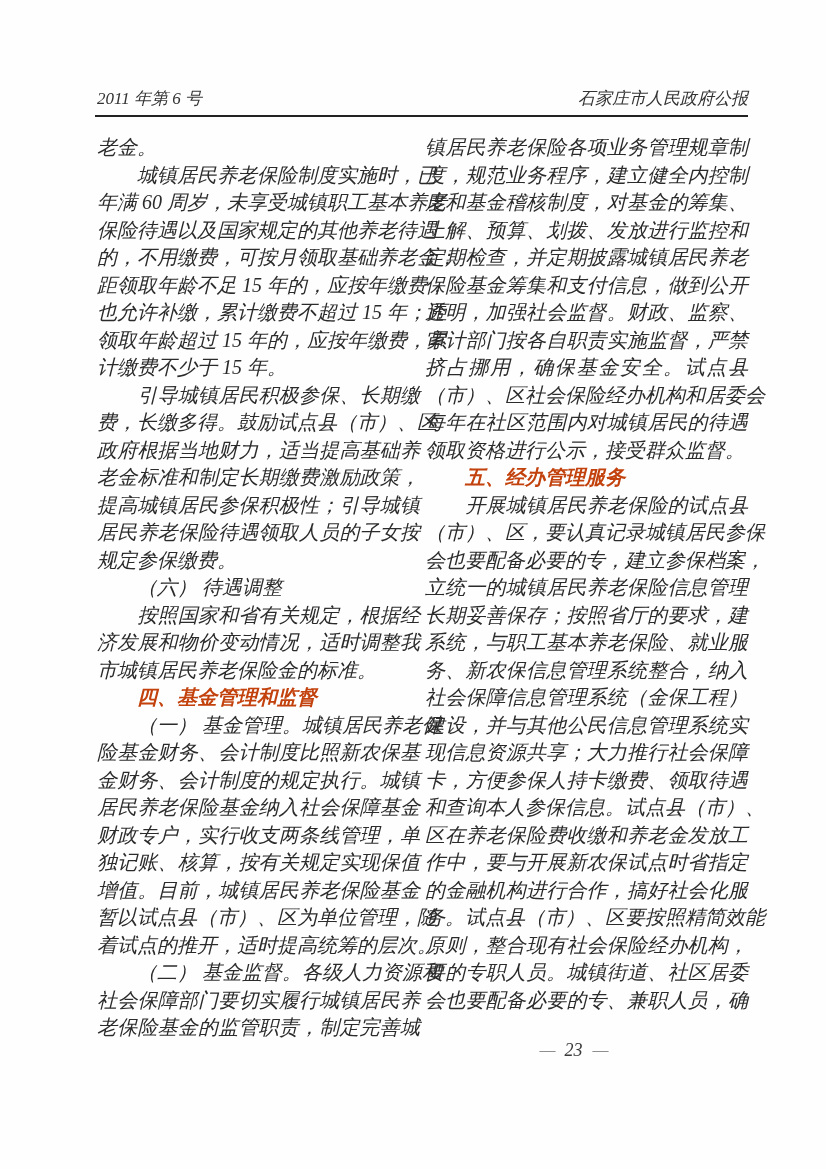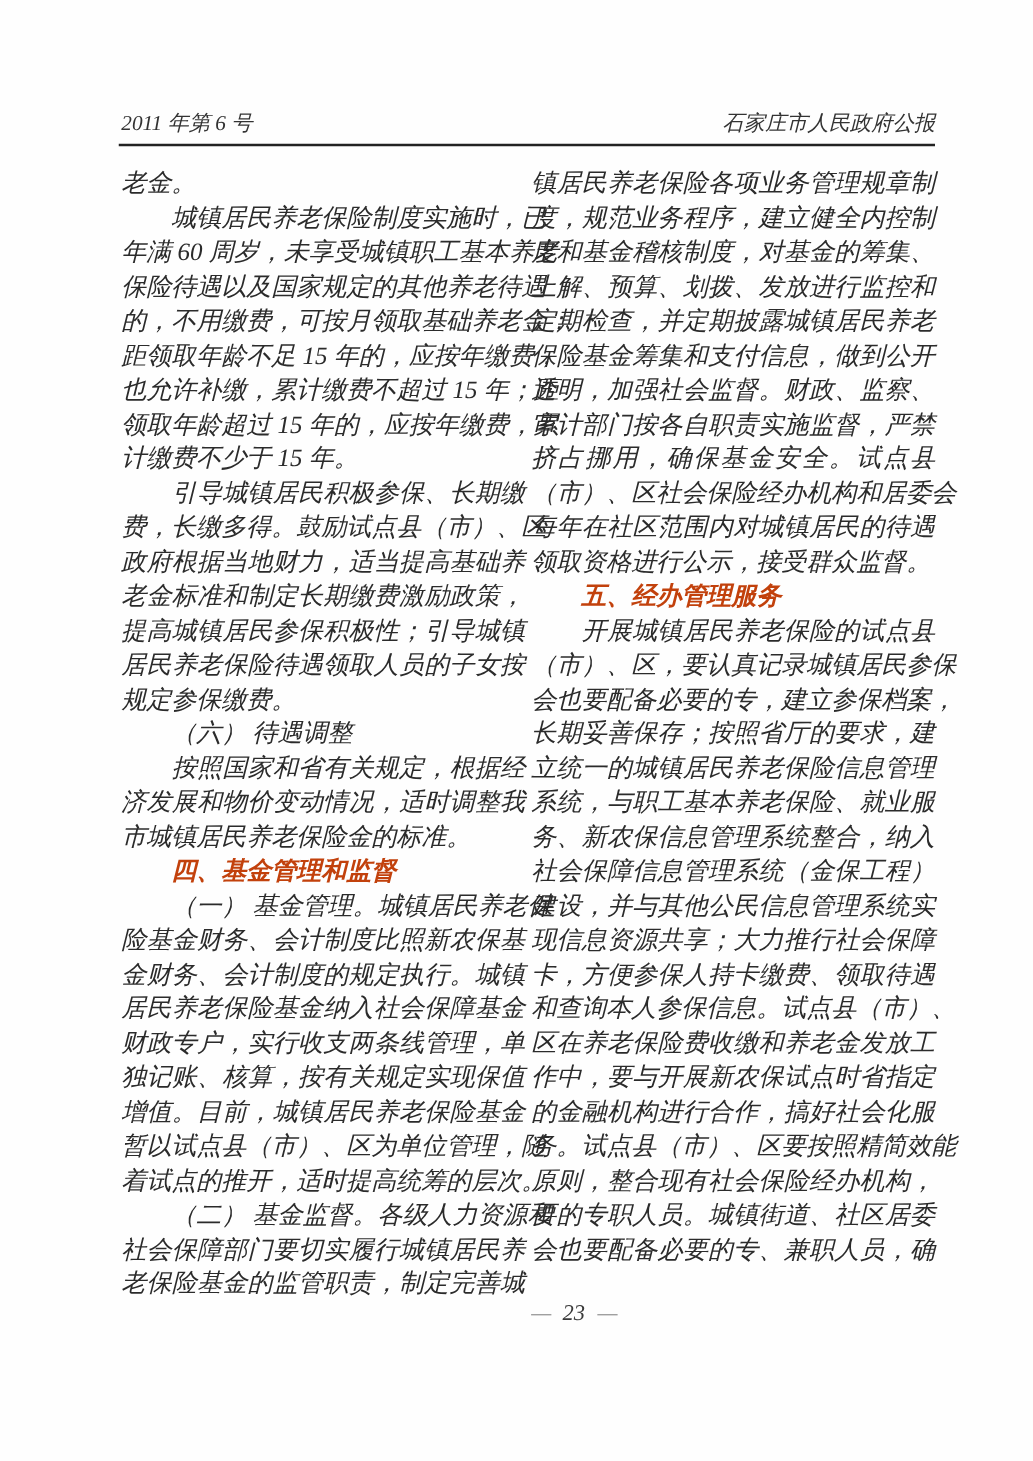--- a/index.html
+++ b/index.html
@@ -68,21 +68,21 @@
     font-family: "Liberation Sans", "DejaVu Sans", sans-serif;
     font-weight: bold;
     color: #c2410c;
   }
   
   .page-footer {
     position: absolute;
     top: 1040px;
     left: 425px;
     width: 323px;
-    text-align: left;
+    text-align: center;
     padding-right: 26px;
     box-sizing: border-box;
     font-size: 18px;
   }
   .page-footer .dash { color: #8a8a8a; letter-spacing: -1px; }
   .page-footer .num  { color: #3a3a3a; padding: 0 10px; font-family: "Liberation Serif", serif; }
 </style>
 </head>
 <body>
 
@@ -141,22 +141,22 @@
         <div class="line">透明，加强社会监督。财政、监察、</div>
         <div class="line">审计部门按各自职责实施监督，严禁</div>
         <div class="line">挤占挪用，确保基金安全。试点县</div>
         <div class="line">（市）、区社会保险经办机构和居委会</div>
         <div class="line">每年在社区范围内对城镇居民的待遇</div>
         <div class="line end">领取资格进行公示，接受群众监督。</div>
         <div class="line heading end">　　五、经办管理服务</div>
         <div class="line">　　开展城镇居民养老保险的试点县</div>
         <div class="line">（市）、区，要认真记录城镇居民参保</div>
         <div class="line">会也要配备必要的专，建立参保档案，</div>
+        <div class="line">立统一的城镇居民养老保险信息管理</div>
         <div class="line">长期妥善保存；按照省厅的要求，建</div>
-        <div class="line">立统一的城镇居民养老保险信息管理</div>
         <div class="line">系统，与职工基本养老保险、就业服</div>
         <div class="line">务、新农保信息管理系统整合，纳入</div>
         <div class="line">社会保障信息管理系统（金保工程）</div>
         <div class="line">建设，并与其他公民信息管理系统实</div>
         <div class="line">现信息资源共享；大力推行社会保障</div>
         <div class="line">卡，方便参保人持卡缴费、领取待遇</div>
         <div class="line">和查询本人参保信息。试点县（市）、</div>
         <div class="line">区在养老保险费收缴和养老金发放工</div>
         <div class="line">作中，要与开展新农保试点时省指定</div>
         <div class="line">的金融机构进行合作，搞好社会化服</div>

